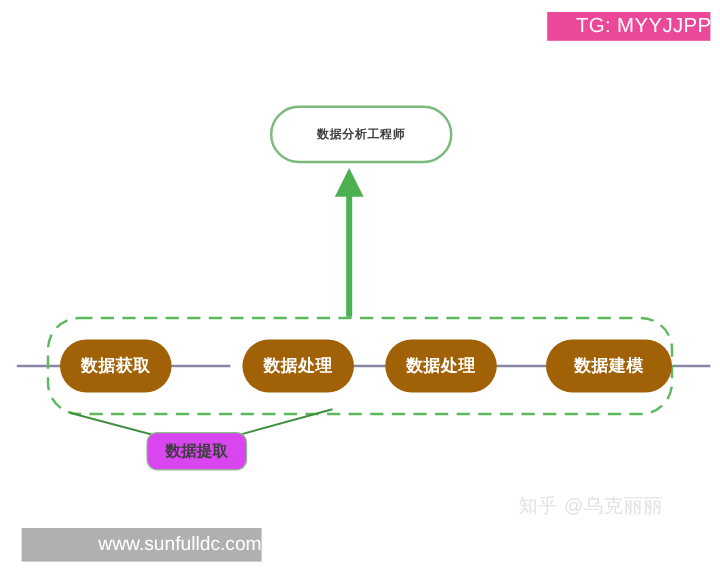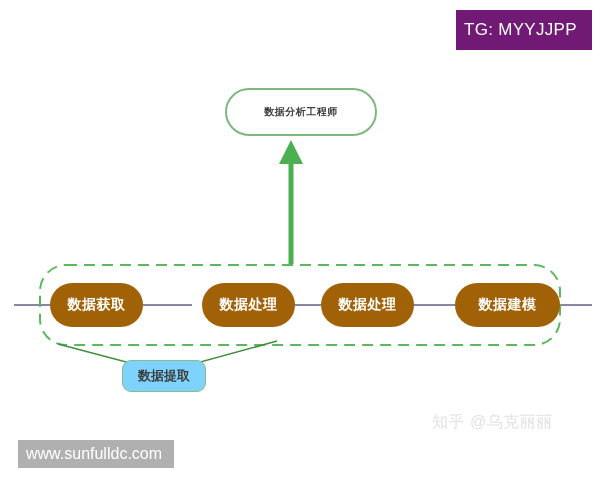--- a/index.html
+++ b/index.html
@@ -14,47 +14,48 @@
     overflow: hidden;
     font-family: "Liberation Sans", "DejaVu Sans", sans-serif;
   }
 
   
   #tg-badge {
     position: absolute;
     left: 456px;
     top: 10px;
     width: 136px;
-    height: 40px;
-    background: #701a75;
+    height: 24px;
+    background: #ec4899;
     display: flex;
     align-items: center;
     justify-content: flex-start;
-    padding-left: 8px;
+    padding-left: 24px;
     box-sizing: border-box;
   }
   #tg-badge span {
     color: #ffffff;
     font-size: 17px;
     letter-spacing: 0.3px;
     white-space: nowrap;
   }
 
   
   #site-banner {
     position: absolute;
     left: 18px;
     top: 440px;
-    width: 156px;
+    width: 200px;
     height: 28px;
     background: #b0b0b0;
     display: flex;
     align-items: center;
     padding-left: 8px;
     box-sizing: border-box;
+    justify-content: flex-end;
   }
   #site-banner span {
     color: #ffffff;
     font-size: 16px;
     white-space: nowrap;
   }
 
   
   #zhihu-watermark {
     position: absolute;
@@ -124,21 +125,21 @@
 
   
   #extract-label {
     position: absolute;
     left: 122px;
     top: 360px;
     width: 84px;
     height: 32px;
     border: 1.5px solid #8cbc8c;
     border-radius: 9px;
-    background: #7dd3fc;
+    background: #d946ef;
     display: flex;
     align-items: center;
     justify-content: center;
     box-sizing: border-box;
   }
   #extract-label span {
     color: #3d3d3d;
     font-size: 13px;
     font-weight: bold;
     white-space: nowrap;

